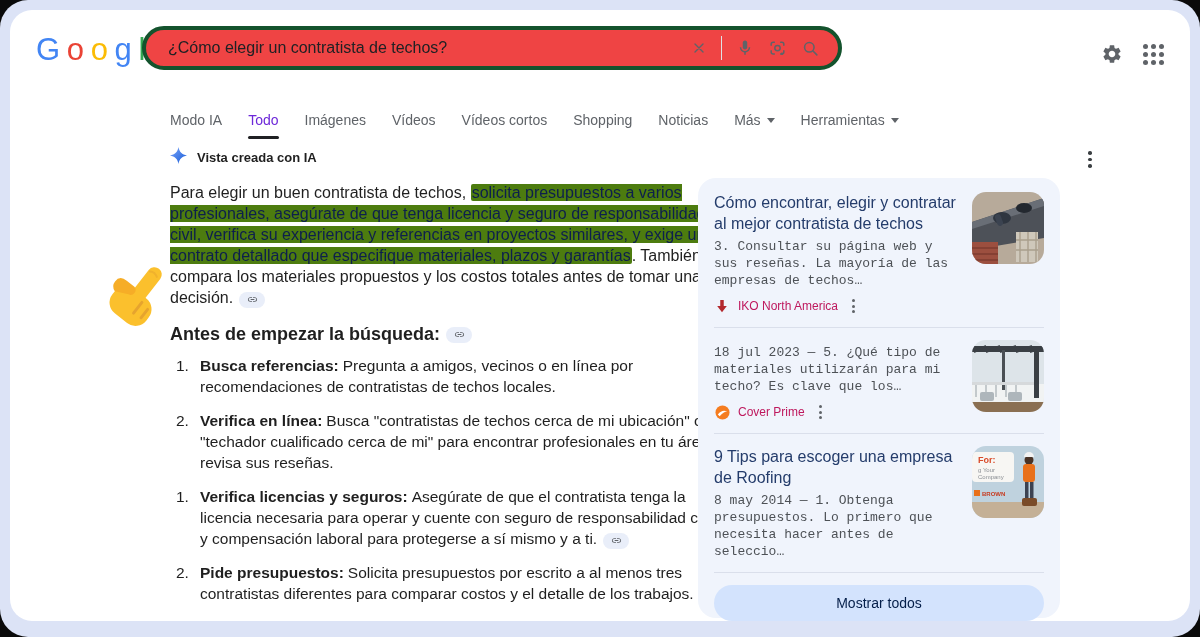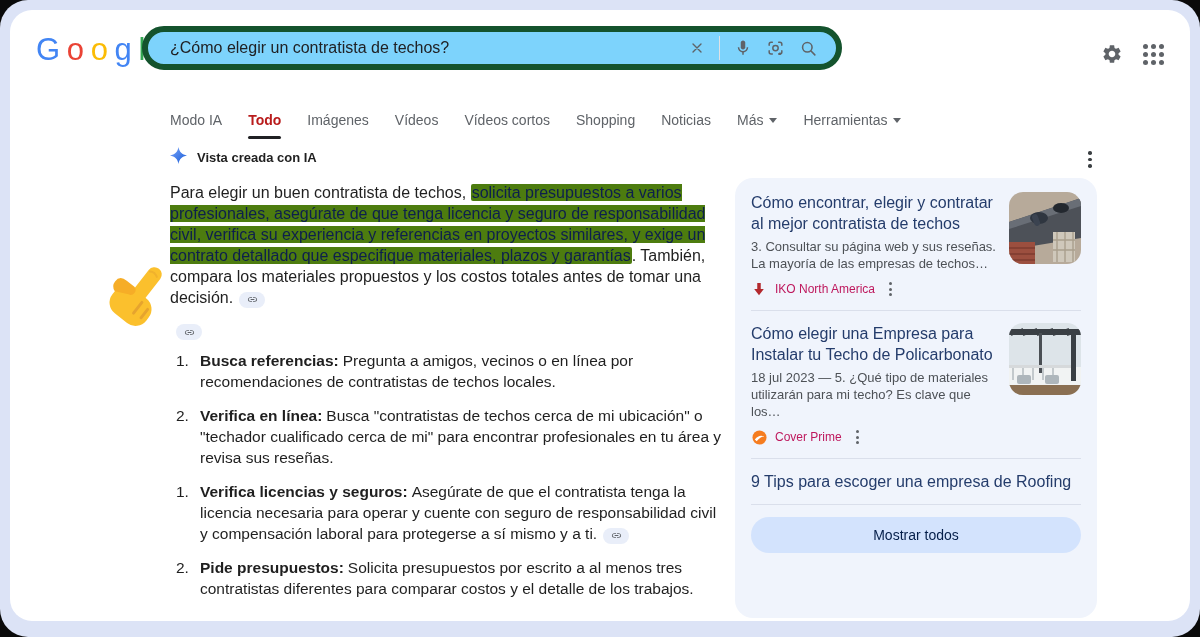--- a/index.html
+++ b/index.html
@@ -5,35 +5,35 @@
   * { margin:0; padding:0; box-sizing:border-box; }
   html,body { width:1200px; height:637px; font-family:"Liberation Sans", Arial, sans-serif; background:#0a0a0a; }
   .frame { position:absolute; inset:0; background:#dce3f6; border-radius:28px; overflow:hidden; }
   .page  { position:absolute; left:10px; top:10px; width:1180px; height:611px; background:#ffffff; border-radius:22px; overflow:hidden; }
 
   
   .logo { position:absolute; left:26px; top:22px; font-size:31px; font-weight:500; letter-spacing:-1px; }
   .logo span { display:inline-block; }
   .l-blue{color:#4285F4}.l-red{color:#EA4335}.l-yellow{color:#FBBC05}.l-green{color:#34A853}
 
-  .searchbox { position:absolute; left:132px; top:16px; width:700px; height:44px; background:#7dd3fc;
-               border:6px solid #14532d; border-radius:24px; display:flex; align-items:center; padding:0 18px 0 22px; }
+  .searchbox { position:absolute; left:132px; top:16px; width:700px; height:44px; background:#ef4444;
+               border:4px solid #14532d; border-radius:24px; display:flex; align-items:center; padding:0 18px 0 22px; }
   .searchbox input { flex:1; border:none; outline:none; font-size:16px; color:#202124; font-family:"Liberation Sans",sans-serif; background:transparent; }
   .sb-icons { display:flex; align-items:center; gap:14px; }
   .sb-divider { width:1px; height:24px; background:#dfe1e5; }
   .icon-btn { display:flex; align-items:center; justify-content:center; cursor:pointer; }
 
   .top-right { position:absolute; right:26px; top:33px; display:flex; align-items:center; gap:20px; }
   .apps-grid { display:grid; grid-template-columns:repeat(3,5px); grid-template-rows:repeat(3,5px); gap:3px; }
   .apps-grid i { width:5px; height:5px; border-radius:50%; background:#5f6368; }
 
   
   .tabs { position:absolute; left:160px; top:94px; height:34px; display:flex; align-items:center; gap:26px; }
   .tab { font-size:14px; color:#5f6368; cursor:pointer; position:relative; display:flex; align-items:center; padding-bottom:2px; }
-  .tab.selected { color:#b91c1c; font-weight:bold; }
+  .tab.selected { color:#6d28d9; font-weight:normal; }
   .tab.selected::after { content:""; position:absolute; left:0; right:0; bottom:-9px; height:3px; background:#202124; border-radius:2px; }
   .caret { width:0; height:0; border-left:4px solid transparent; border-right:4px solid transparent; border-top:5px solid #5f6368; margin-left:6px; display:inline-block; }
 
   
   .content { position:absolute; left:160px; top:137px; width:552px; }
   .ai-badge { display:flex; align-items:center; gap:10px; margin-bottom:14px; }
   .ai-badge .label { font-size:13px; font-weight:bold; color:#1f1f1f; }
   .overview { font-size:16px; line-height:21px; color:#1f1f1f; }
   .hl { background:#4d7c0f; color:#0d1f4d; border-radius:2px; padding:0 1px; }
   .chip { display:inline-flex; align-items:center; justify-content:center; background:#e9eef9; border-radius:9px;
@@ -42,25 +42,25 @@
   .li { display:grid; grid-template-columns:30px 1fr; font-size:15.5px; line-height:21px; color:#1f1f1f; margin-bottom:13px; }
   .li .num { text-align:left; padding-left:6px; }
   .li .lead { font-weight:bold; margin-right:4px; }
 
   .kebab-top { position:absolute; left:1076px; top:139px; display:flex; flex-direction:column; gap:3px; cursor:pointer; padding:2px; }
   .kebab-top i { width:3.5px; height:3.5px; border-radius:50%; background:#3c4043; }
 
   .hand { position:absolute; left:86px; top:246px; width:78px; height:82px; }
 
   
-  .panel { position:absolute; left:725px; top:168px; width:362px; height:440px; background:#f0f4fc; border-radius:18px; padding:14px 16px 14px 16px; }
+  .panel { position:absolute; left:688px; top:168px; width:362px; height:440px; background:#f0f4fc; border-radius:18px; padding:14px 16px 14px 16px; }
   .card { display:flex; gap:12px; }
   .card-text { flex:1; min-width:0; }
   .card-title { font-size:16px; line-height:21px; color:#243c6b; cursor:pointer; }
-  .card-snippet { font-size:13px; line-height:17px; color:#4d5156; margin-top:4px; }
+  .card-snippet { font-size:13px; line-height:17px; color:#4d5156; margin-top:4px;font-family:Liberation Mono, monospace; }
   .src-row { display:flex; align-items:center; gap:8px; margin-top:8px; }
   .src-name { font-size:12px; color:#be185d; }
   .kebab-sm { display:flex; flex-direction:column; gap:2.5px; cursor:pointer; padding:2px 6px; }
   .kebab-sm i { width:3px; height:3px; border-radius:50%; background:#5f6368; }
   .thumb { width:72px; height:72px; border-radius:14px; overflow:hidden; flex:0 0 72px; }
   .sep { border-top:1px solid #dadfeb; margin:12px 0; }
   .show-all { height:36px; border-radius:18px; background:#d3e3fd; color:#041e49; font-size:14px;
               display:flex; align-items:center; justify-content:center; margin-top:12px; cursor:pointer; }
   .favicon { width:16px; height:16px; flex:0 0 16px; display:flex; align-items:center; justify-content:center; }
 </style>
@@ -186,20 +186,21 @@
         <span class="label">Vista creada con IA</span>
       </div>
 
       <p class="overview"><span>Para elegir un buen contratista de techos, </span><span class="hl">solicita presupuestos a varios profesionales, asegúrate de que tenga licencia y seguro de responsabilidad civil, verifica su experiencia y referencias en proyectos similares, y exige un contrato detallado que especifique materiales, plazos y garantías</span><span>. También, compara los materiales propuestos y los costos totales antes de tomar una decisión.</span><span class="chip">
             <svg width="11" height="11" viewBox="0 0 24 24" fill="#5f6368">
               <path d="M3.9 12c0-1.7 1.4-3.1 3.1-3.1h4V7H7c-2.8 0-5 2.2-5 5s2.2 5 5 5h4v-1.9H7c-1.7 0-3.1-1.4-3.1-3.1zM8 13h8v-2H8v2zm9-6h-4v1.9h4c1.7 0 3.1 1.4 3.1 3.1s-1.4 3.1-3.1 3.1h-4V17h4c2.8 0 5-2.2 5-5s-2.2-5-5-5z"></path>
             </svg>
           </span></p>
 
       <h3 class="sec-h">
+          <span>Antes de empezar la búsqueda:</span>
           <span class="chip">
             <svg width="11" height="11" viewBox="0 0 24 24" fill="#5f6368">
               <path d="M3.9 12c0-1.7 1.4-3.1 3.1-3.1h4V7H7c-2.8 0-5 2.2-5 5s2.2 5 5 5h4v-1.9H7c-1.7 0-3.1-1.4-3.1-3.1zM8 13h8v-2H8v2zm9-6h-4v1.9h4c1.7 0 3.1 1.4 3.1 3.1s-1.4 3.1-3.1 3.1h-4V17h4c2.8 0 5-2.2 5-5s-2.2-5-5-5z"></path>
             </svg>
           </span>
         </h3>
 
       <div class="li">
         <span class="num">1.</span>
         <span><span class="lead">Busca referencias:</span><span>Pregunta a amigos, vecinos o en línea por recomendaciones de contratistas de techos locales.</span></span>
@@ -258,21 +259,20 @@
             <rect x="44" y="40" width="22" height="30" fill="#cfc8bb"></rect>
             <path d="M48 40 v30 M56 40 v30 M64 40 v30 M44 48 h22 M44 58 h22" stroke="#a99f8d" stroke-width="1.4"></path>
           </svg>
         </div>
       </div>
 
       <div class="sep"></div>
 
       <div class="card">
         <div class="card-text">
-          <div class="card-title">Cómo elegir una Empresa para Instalar tu Techo de Policarbonato</div>
           <div class="card-snippet">18 jul 2023 — 5. ¿Qué tipo de materiales utilizarán para mi techo? Es clave que los…</div>
           <div class="src-row">
             <span class="favicon">
               <svg width="15" height="15" viewBox="0 0 16 16">
                   <circle cx="8" cy="8" r="7.5" fill="#f57c1f"></circle>
                   <path d="M3 10 Q8 4 13 7 Q9 7 5 12 Z" fill="#ffffff"></path>
                 </svg>
             </span>
             <span class="src-name">Cover Prime</span>
             <span class="kebab-sm">
@@ -297,20 +297,39 @@
             <rect x="0" y="62" width="72" height="10" fill="#8a6f52"></rect>
           </svg>
         </div>
       </div>
 
       <div class="sep"></div>
 
       <div class="card">
         <div class="card-text">
           <div class="card-title">9 Tips para escoger una empresa de Roofing</div>
+          <div class="card-snippet">8 may 2014 — 1. Obtenga presupuestos. Lo primero que necesita hacer antes de seleccio…</div>
+        </div>
+        <div class="thumb">
+          <svg viewBox="0 0 72 72" width="72" height="72">
+            <rect width="72" height="72" fill="#bfd2de"></rect>
+            <rect x="0" y="56" width="72" height="16" fill="#c4b096"></rect>
+            <rect x="0" y="6" width="42" height="30" rx="4" fill="#f7f6f3"></rect>
+            <text x="6" y="17" font-size="9" font-weight="bold" fill="#d84b2a" font-family="Liberation Sans, sans-serif">For:</text>
+            <text x="6" y="26" font-size="6" fill="#8b8f94" font-family="Liberation Sans, sans-serif">g Your</text>
+            <text x="6" y="33" font-size="6" fill="#8b8f94" font-family="Liberation Sans, sans-serif">Company</text>
+            <rect x="2" y="44" width="6" height="6" fill="#e8701a"></rect>
+            <text x="10" y="49.5" font-size="6" font-weight="bold" fill="#c63b1f" font-family="Liberation Sans, sans-serif">BROWN</text>
+            <circle cx="57" cy="14" r="4.5" fill="#4a3326"></circle>
+            <path d="M52 11 a5 5 0 0 1 10 0 z" fill="#f2f2f2"></path>
+            <rect x="51" y="18" width="12" height="18" rx="3" fill="#e8701a"></rect>
+            <rect x="53" y="36" width="3.5" height="16" fill="#3c4250"></rect>
+            <rect x="58" y="36" width="3.5" height="16" fill="#3c4250"></rect>
+            <rect x="50" y="52" width="15" height="8" rx="2" fill="#7a4b28"></rect>
+          </svg>
         </div>
       </div>
 
       <div class="sep"></div>
 
       <div class="show-all">Mostrar todos</div>
     </aside>
 
   </div>
 </div>

